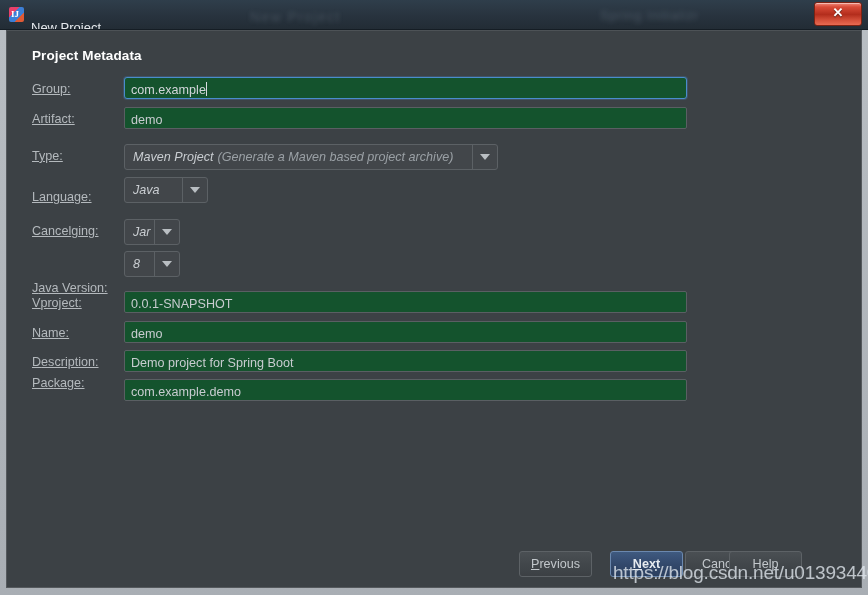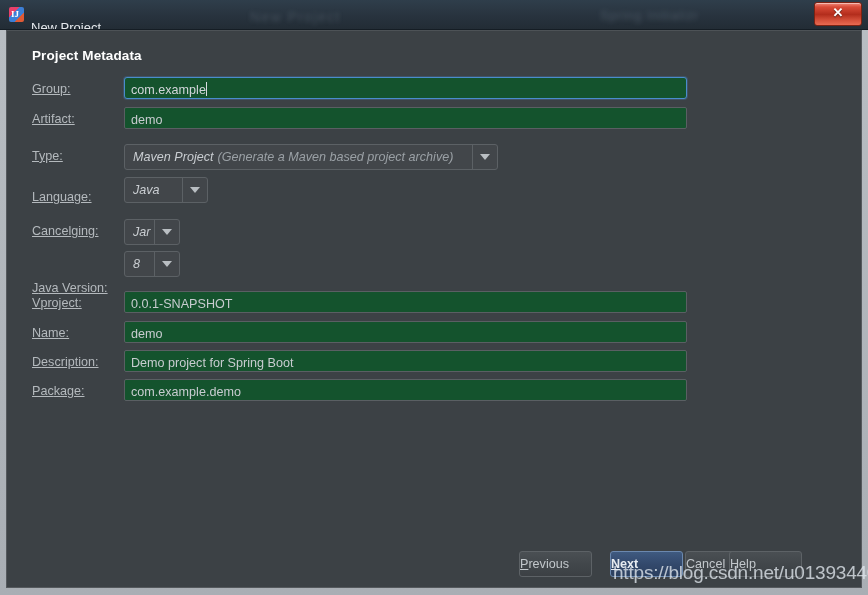--- a/index.html
+++ b/index.html
@@ -227,21 +227,21 @@
     position: absolute;
     box-sizing: border-box;
     height: 26px;
     border-radius: 3px;
     background: linear-gradient(180deg, #4a4f53 0%, #42474b 50%, #3c4044 100%);
     border: 1px solid #5d6266;
     color: #c2c7cb;
     font-size: 12.6px;
     display: flex;
     align-items: center;
-    justify-content: flex-start;
+    justify-content: center;
     cursor: pointer;
     font-family: "Liberation Sans", sans-serif;
   }
   .btn u { text-decoration: underline; text-underline-offset: 1px; }
 
   .btn.default {
     background: linear-gradient(180deg, #3e567a 0%, #2f4straight 0%, #33496c 50%, #2b3f5e 100%);
     background: linear-gradient(180deg, #3f5a80 0%, #33496c 50%, #2b3f5e 100%);
     border: 1px solid #6b88ae;
     color: #e6ebf0;
@@ -356,21 +356,21 @@
       <span>demo</span>
     </div>
 
     <div class="flabel" style="top:319px;">
       <span></span><u>D</u><span>escription:</span>
     </div>
     <div class="field wide" style="top:319px;">
       <span>Demo project for Spring Boot</span>
     </div>
 
-    <div class="flabel" style="top:348px;text-align:right;">
+    <div class="flabel" style="top:340px;text-align:right;">
       <span>Pac</span><u>k</u><span>age:</span>
     </div>
     <div class="field wide" style="top:348px;">
       <span>com.example.demo</span>
     </div>
 
     <div class="btn" style="left:512px; top:520px; width:73px;">
       <span><span></span><u>P</u><span>revious</span></span>
     </div>
     <div class="btn default" style="left:595px; top:520px; width:73px;margin-left:8px;">

